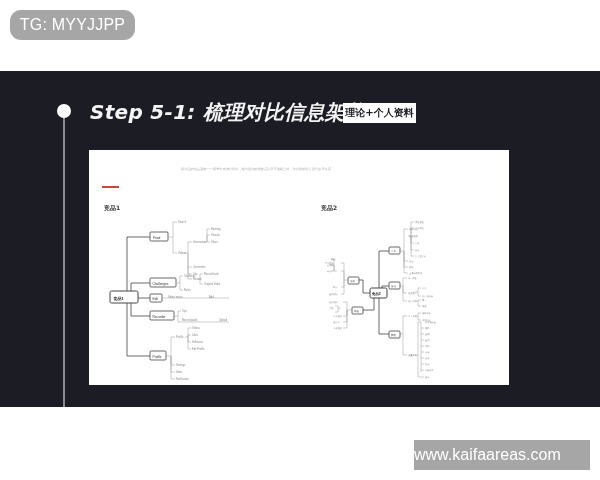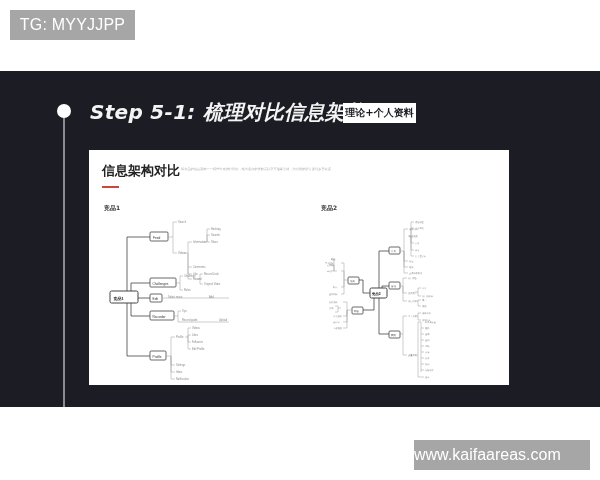--- a/index.html
+++ b/index.html
@@ -1,19 +1,19 @@
 <!DOCTYPE html>
 <html><head>
 <meta charset="utf-8">
 <style>
   * { box-sizing: border-box; margin: 0; padding: 0; }
   html, body { width: 600px; height: 480px; background: #ffffff; overflow: hidden; position: relative;
     font-family: "Liberation Sans", "DejaVu Sans", sans-serif; }
   .tg-badge { position: absolute; left: 10px; top: 10px; width: 125px; height: 30px; background: #a6a6a6;
-    color: #ffffff; font-size: 16px; line-height: 30px; text-align: center; letter-spacing: 0.2px; }
+    color: #ffffff; font-size: 16px; line-height: 30px; text-align: center; letter-spacing: 0.2px; border-radius: 11px; }
   .dark-panel { position: absolute; left: 0; top: 71px; width: 600px; height: 336px; background: #1c1d24; }
   .timeline-line { position: absolute; left: 63px; top: 110px; width: 2px; height: 297px; background: #8a8b90; }
   .timeline-dot { position: absolute; left: 57px; top: 104px; width: 14px; height: 14px; border-radius: 50%; background: #ffffff; }
   .step-title { position: absolute; left: 90px; top: 100px; color: #f4f4f4; font-size: 20px; font-weight: bold;
     font-style: italic; line-height: 24px; white-space: nowrap; font-family: "DejaVu Sans", sans-serif; letter-spacing: 0.3px; }
   .step-tag { position: absolute; left: 343px; top: 103px; width: 73px; height: 20px; background: #ffffff; color: #1c1d24;
     font-size: 10px; font-weight: bold; line-height: 20px; text-align: center; font-family: "DejaVu Sans", sans-serif; }
   .card { position: absolute; left: 89px; top: 150px; width: 420px; height: 235px; background: #ffffff; }
   .card-title { position: absolute; left: 13px; top: 12px; font-size: 13px; font-weight: bold; color: #222;
     font-family: "DejaVu Sans", sans-serif; }
@@ -31,21 +31,20 @@
 <div class="tg-badge">TG: MYYJJPP</div>
 
 <div class="dark-panel"></div>
 <div class="timeline-line"></div>
 <div class="timeline-dot"></div>
 
 <div class="step-title">Step 5-1:  梳理对比信息架构</div>
 <div class="step-tag">理论+个人资料</div>
 
 <div class="card">
-  <div class="card-title">信息架构对比</div>
   <div class="card-desc">将竞品的信息架构一一梳理出来进行对比，找出各自的优缺点以及可借鉴之处，为后续的设计提供参考依据</div>
   <div class="card-accent"></div>
 
   <div class="product-label" style="left:15px; top:54px;">竞品1</div>
   <div class="product-label" style="left:232px; top:54px;">竞品2</div>
 
   <svg class="mindmap" viewBox="0 0 420 235">
     <g fill="none" stroke="#444" stroke-width="0.8">
 
       <rect x="21" y="141" width="28" height="12" rx="1.5" fill="#fff" stroke-width="1"></rect>

